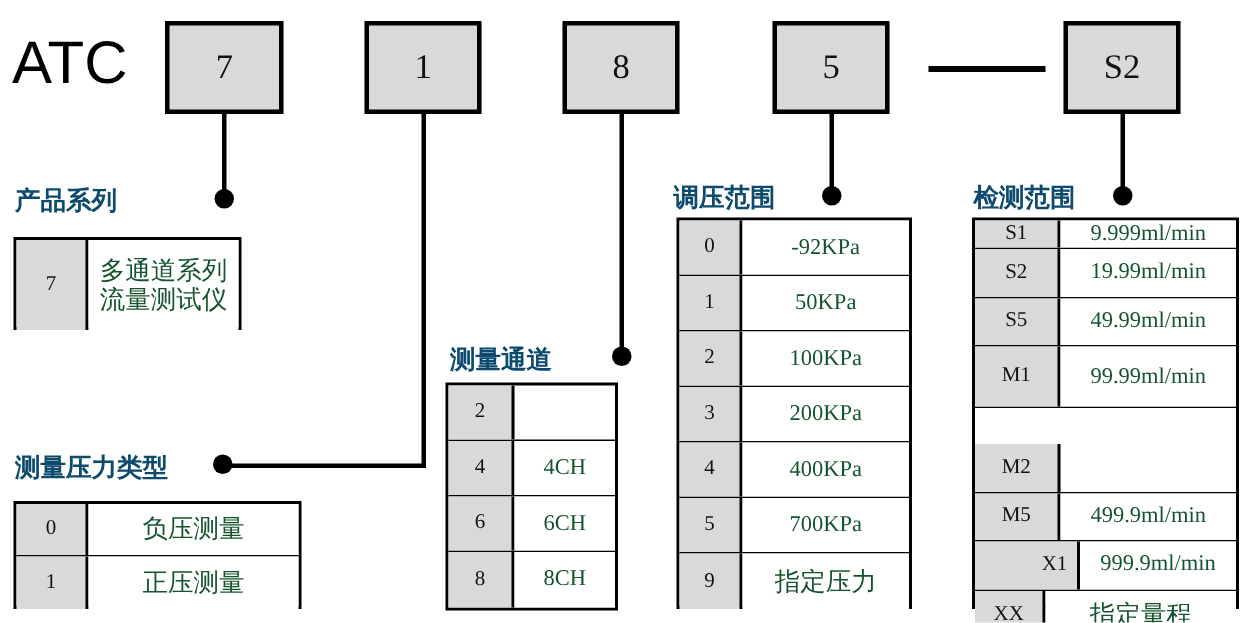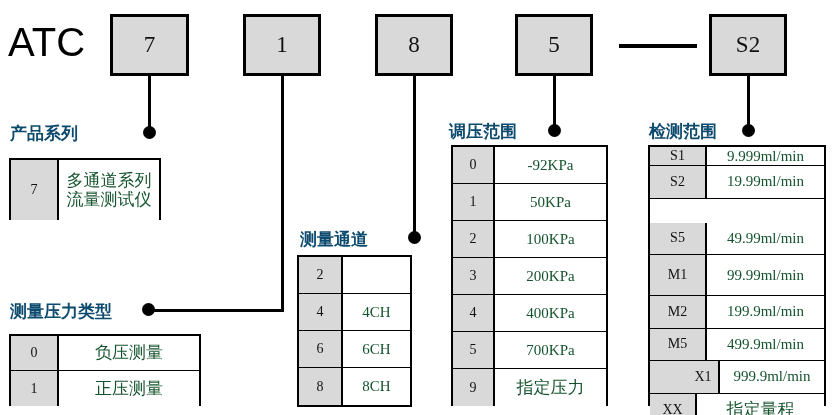--- a/index.html
+++ b/index.html
@@ -208,31 +208,30 @@
 
   <div class="tbl" id="tbl-drange" style="left:648px;top:145px;width:178px;height:261px;">
       <div class="row" style="height: 19px;">
         <div class="cell-code" style="width: 57px;">S1</div>
         <div class="cell-desc">9.999ml/min</div>
       </div>
       <div class="row" style="height: 32.5px;">
         <div class="cell-code" style="width: 57px;">S2</div>
         <div class="cell-desc">19.99ml/min</div>
       </div>
-      <div class="row" style="height: 32.5px; margin-top: 24px;">
+      <div class="row" style="height: 32.5px;">
         <div class="cell-code" style="width: 57px;">S5</div>
         <div class="cell-desc">49.99ml/min</div>
       </div>
       <div class="row" style="height: 41px;">
         <div class="cell-code" style="width: 57px;">M1</div>
         <div class="cell-desc">99.99ml/min</div>
       </div>
-      <div class="row" style="height: 32.5px;">
+      <div class="row" style="height: 32.5px; margin-top: 24px;">
         <div class="cell-code" style="width: 57px;">M2</div>
-        <div class="cell-desc">199.9ml/min</div>
       </div>
       <div class="row" style="height: 32.5px;">
         <div class="cell-code" style="width: 57px;">M5</div>
         <div class="cell-desc">499.9ml/min</div>
       </div>
       <div class="row" style="height: 32.5px;">
         <div class="cell-code" style="width: 70px; padding-left: 38px;">X1</div>
         <div class="cell-desc">999.9ml/min</div>
       </div>
       <div class="row" style="height: 32.5px;">

